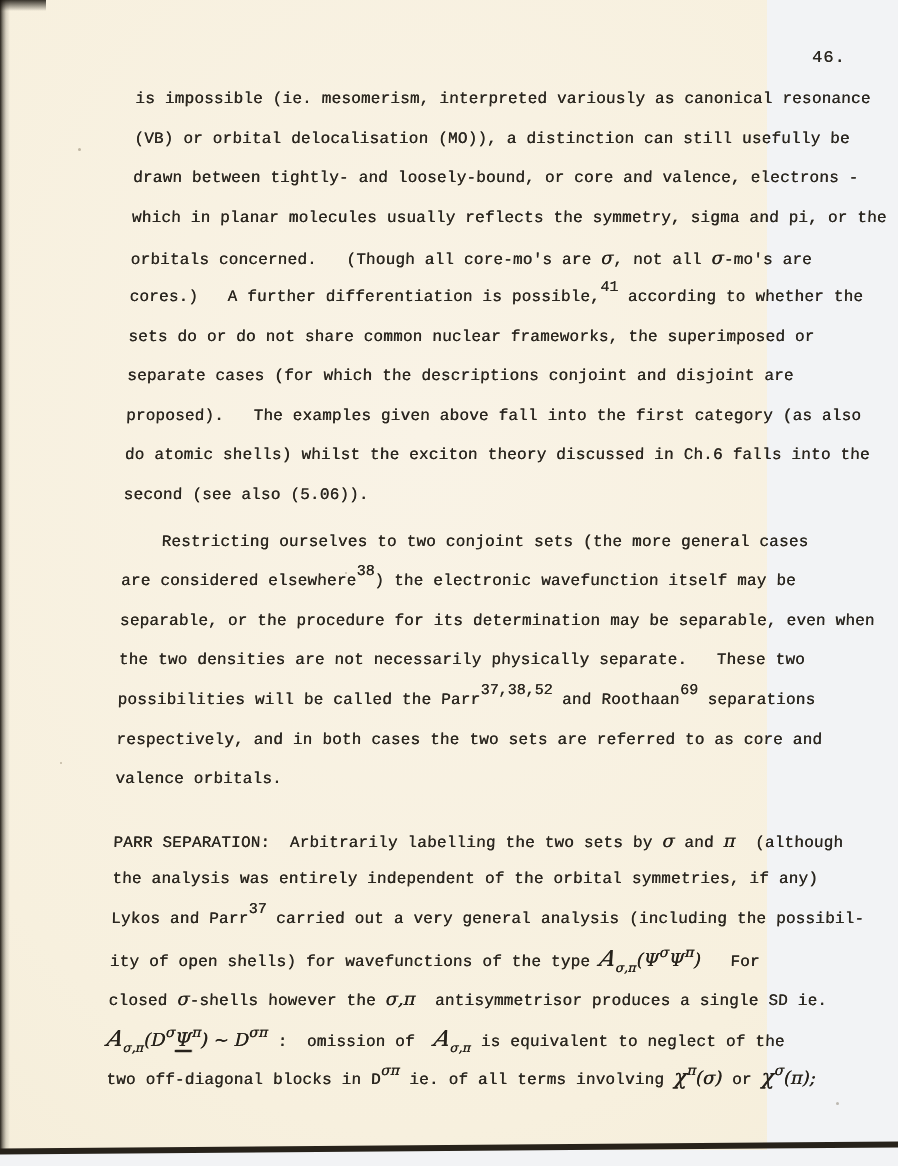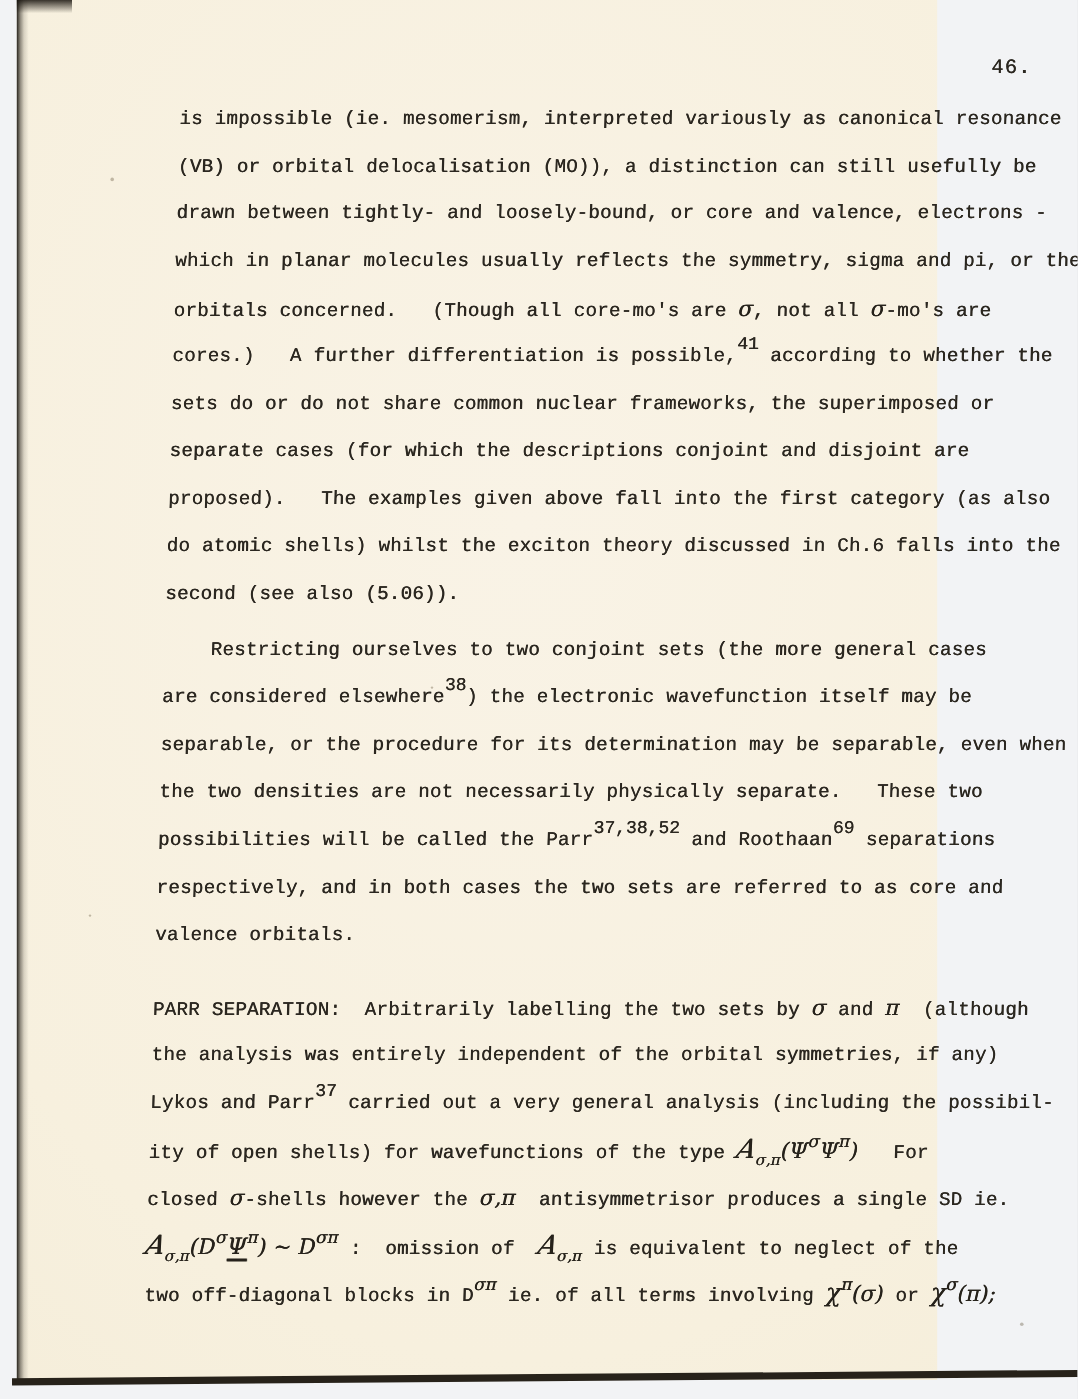--- a/index.html
+++ b/index.html
@@ -7,21 +7,21 @@
     position: relative;
     width: 898px;
     height: 1166px;
     background: #f2f3f5;
     overflow: hidden;
     font-family: "Liberation Mono", "DejaVu Sans Mono", monospace;
   }
   
   .paper {
     position: absolute;
-    left: 14px; top: 0;
+    left: 0; top: 0;
     width: 767px; height: 1150px;
     background: radial-gradient(130% 110% at 55% 38%, #f9f3e6 0%, #f7f0de 55%, #f2ead4 100%);
   }
   .edge-left {
     position: absolute; left: 0; top: 0;
     width: 10px; height: 1150px;
     background: linear-gradient(90deg,
       rgba(22,18,12,0.92) 0px,
       rgba(22,18,12,0.45) 3px,
       rgba(22,18,12,0.14) 6px,

